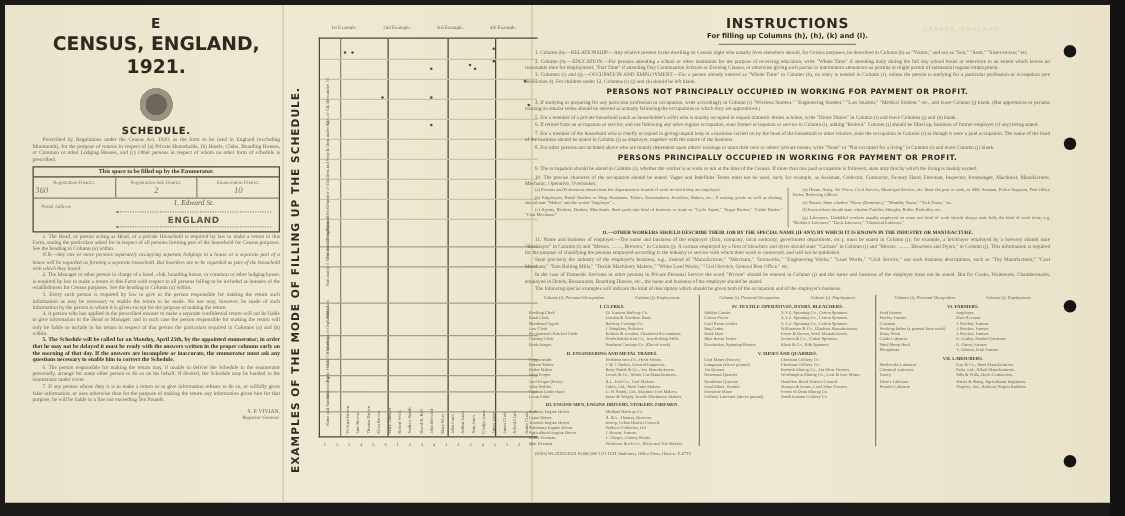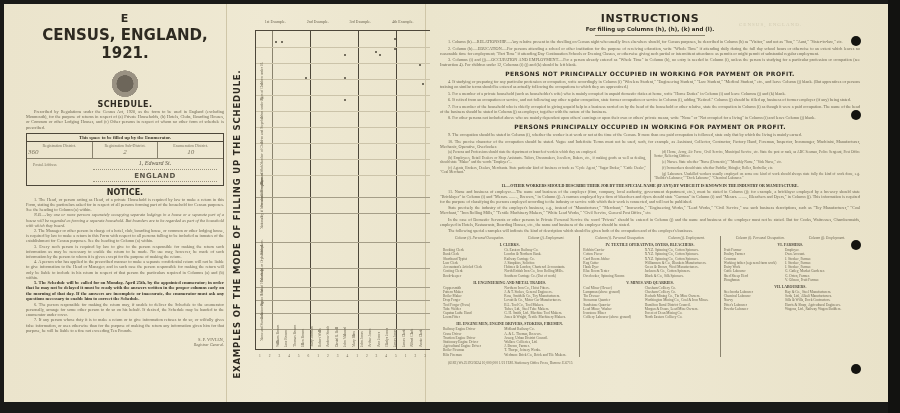--- a/index.html
+++ b/index.html
@@ -37,21 +37,21 @@
   .example-heads { position: absolute; left: 250px; top: 15px; width: 170px; display: flex; }
   .example-heads div { flex: 1; text-align: center; font-size: 4px; color: #6b6450; }
   .grid { position: absolute; left: 251px; top: 26px; width: 175px; height: 320px; border: 1.5px solid #4d473a; border-right: none; }
   .grid .vl { position: absolute; top: 0; bottom: 0; width: 1px; background: #8a836e; }
   .grid .hl { position: absolute; left: 0; right: 0; height: 1px; background: #a59e88; }
   .grid .hls { position: absolute; left: 0; right: 0; height: 1px; background: #cbc3a9; }
   .grid .dot { position: absolute; width: 2px; height: 2px; background: #4d473a; border-radius: 50%; }
   .col-label { position: absolute; font-size: 3.6px; color: #6b6450; transform: rotate(-90deg); white-space: nowrap; transform-origin: left top; }
   .row-nums { position: absolute; left: 251px; top: 350px; width: 175px; display: flex; justify-content: space-around; font-size: 3.5px; color: #6b6450; }
   
-  .right { position: absolute; left: 436px; top: 8px; width: 420px; }
+  .right { position: absolute; left: 416px; top: 8px; width: 420px; }
   .instr-h { text-align: center; font: bold 11px "DejaVu Sans", sans-serif; color: #2e2a21; letter-spacing: .5px; }
   .instr-sub { text-align: center; font: bold 5.5px "DejaVu Sans", sans-serif; color: #2e2a21; margin-top: 1px; }
   .rule { width: 110px; height: 1px; background: #8a836e; margin: 3px auto 3px; }
   .para { font-size: 4.2px; line-height: 5px; color: #6b6450; text-align: justify; margin-bottom: 1.5px; text-indent: 8px; }
   .section-h { text-align: center; font: bold 6px "DejaVu Sans", sans-serif; color: #2e2a21; margin: 3px 0 2px; letter-spacing: .4px; }
   .subsection-h { text-align: center; font: bold 4px "Liberation Serif", serif; color: #3a3428; margin: 1px 0; }
   .examples { display: flex; margin-top: 3px; }
   .ex-col { flex: 1; padding: 0 3px; }
   .ex-col:first-child { border-right: 1px solid #8a836e; }
   .ex-colhead { display: flex; justify-content: space-around; font-size: 3.6px; font-style: italic; color: #6b6450; }
@@ -97,21 +97,20 @@
       <div class="box-row" style="padding-bottom:1px">
         <span class="lbl">Postal Address</span>
         <span class="val hand" style="font-size:6px;text-align:center">1, Edward St.</span>
       </div>
       <div class="box-row" style="padding-bottom:3px">
         <span class="lbl"></span>
         <span class="val" style="font:bold 7px 'DejaVu Sans',sans-serif;color:#5c574a;text-align:center;letter-spacing:.5px">ENGLAND</span>
       </div>
     </div>
 
-    <div class="notice-h">NOTICE.</div>
     <p class="small" style="text-indent:8px">1. The Head, or person acting as Head, of a private Household is required by law to make a return in this Form, stating the particulars asked for in respect of all persons forming part of the household for Census purposes. See the heading to Column (a) within.</p>
     <p class="small" style="text-indent:8px;font-style:italic">N.B.—Any one or more persons separately occupying separate lodgings in a house or a separate part of a house will be regarded as forming a separate household. But boarders are to be regarded as part of the household with which they board.</p>
     <p class="small" style="text-indent:8px">2. The Manager or other person in charge of a hotel, club, boarding house, or common or other lodging house, is required by law to make a return in this Form with respect to all persons falling to be included as inmates of the establishment for Census purposes. See the heading to Column (a) within.</p>
     <p class="small" style="text-indent:8px">3. Every such person is required by law to give to the person responsible for making the return such information as may be necessary to enable the return to be made. No use may, however, be made of such information by the person to whom it is given except for the purpose of making the return.</p>
     <p class="small" style="text-indent:8px">4. A person who has applied in the prescribed manner to make a separate confidential return will not be liable to give information to the Head or Manager; and in such case the person responsible for making the return will only be liable to include in his return in respect of that person the particulars required in Columns (a) and (b) within.</p>
     <p class="small bold-para" style="text-indent:8px;font-size:4.6px;line-height:5.4px">5. The Schedule will be called for on Monday, April 25th, by the appointed enumerator; in order that he may not be delayed it must be ready with the answers written in the proper columns early on the morning of that day. If the answers are incomplete or inaccurate, the enumerator must ask any questions necessary to enable him to correct the Schedule.</p>
     <p class="small" style="text-indent:8px">6. The person responsible for making the return may, if unable to deliver the Schedule to the enumerator personally, arrange for some other person to do so on his behalf. If desired, the Schedule may be handed to the enumerator under cover.</p>
     <p class="small" style="text-indent:8px">7. If any person whose duty it is to make a return or to give information refuses to do so, or wilfully gives false information, or uses otherwise than for the purpose of making the return any information given him for that purpose, he will be liable to a fine not exceeding Ten Pounds.</p>
     <div class="sig">S. P. VIVIAN,</div>
     <div class="sig2">Registrar General.</div>

